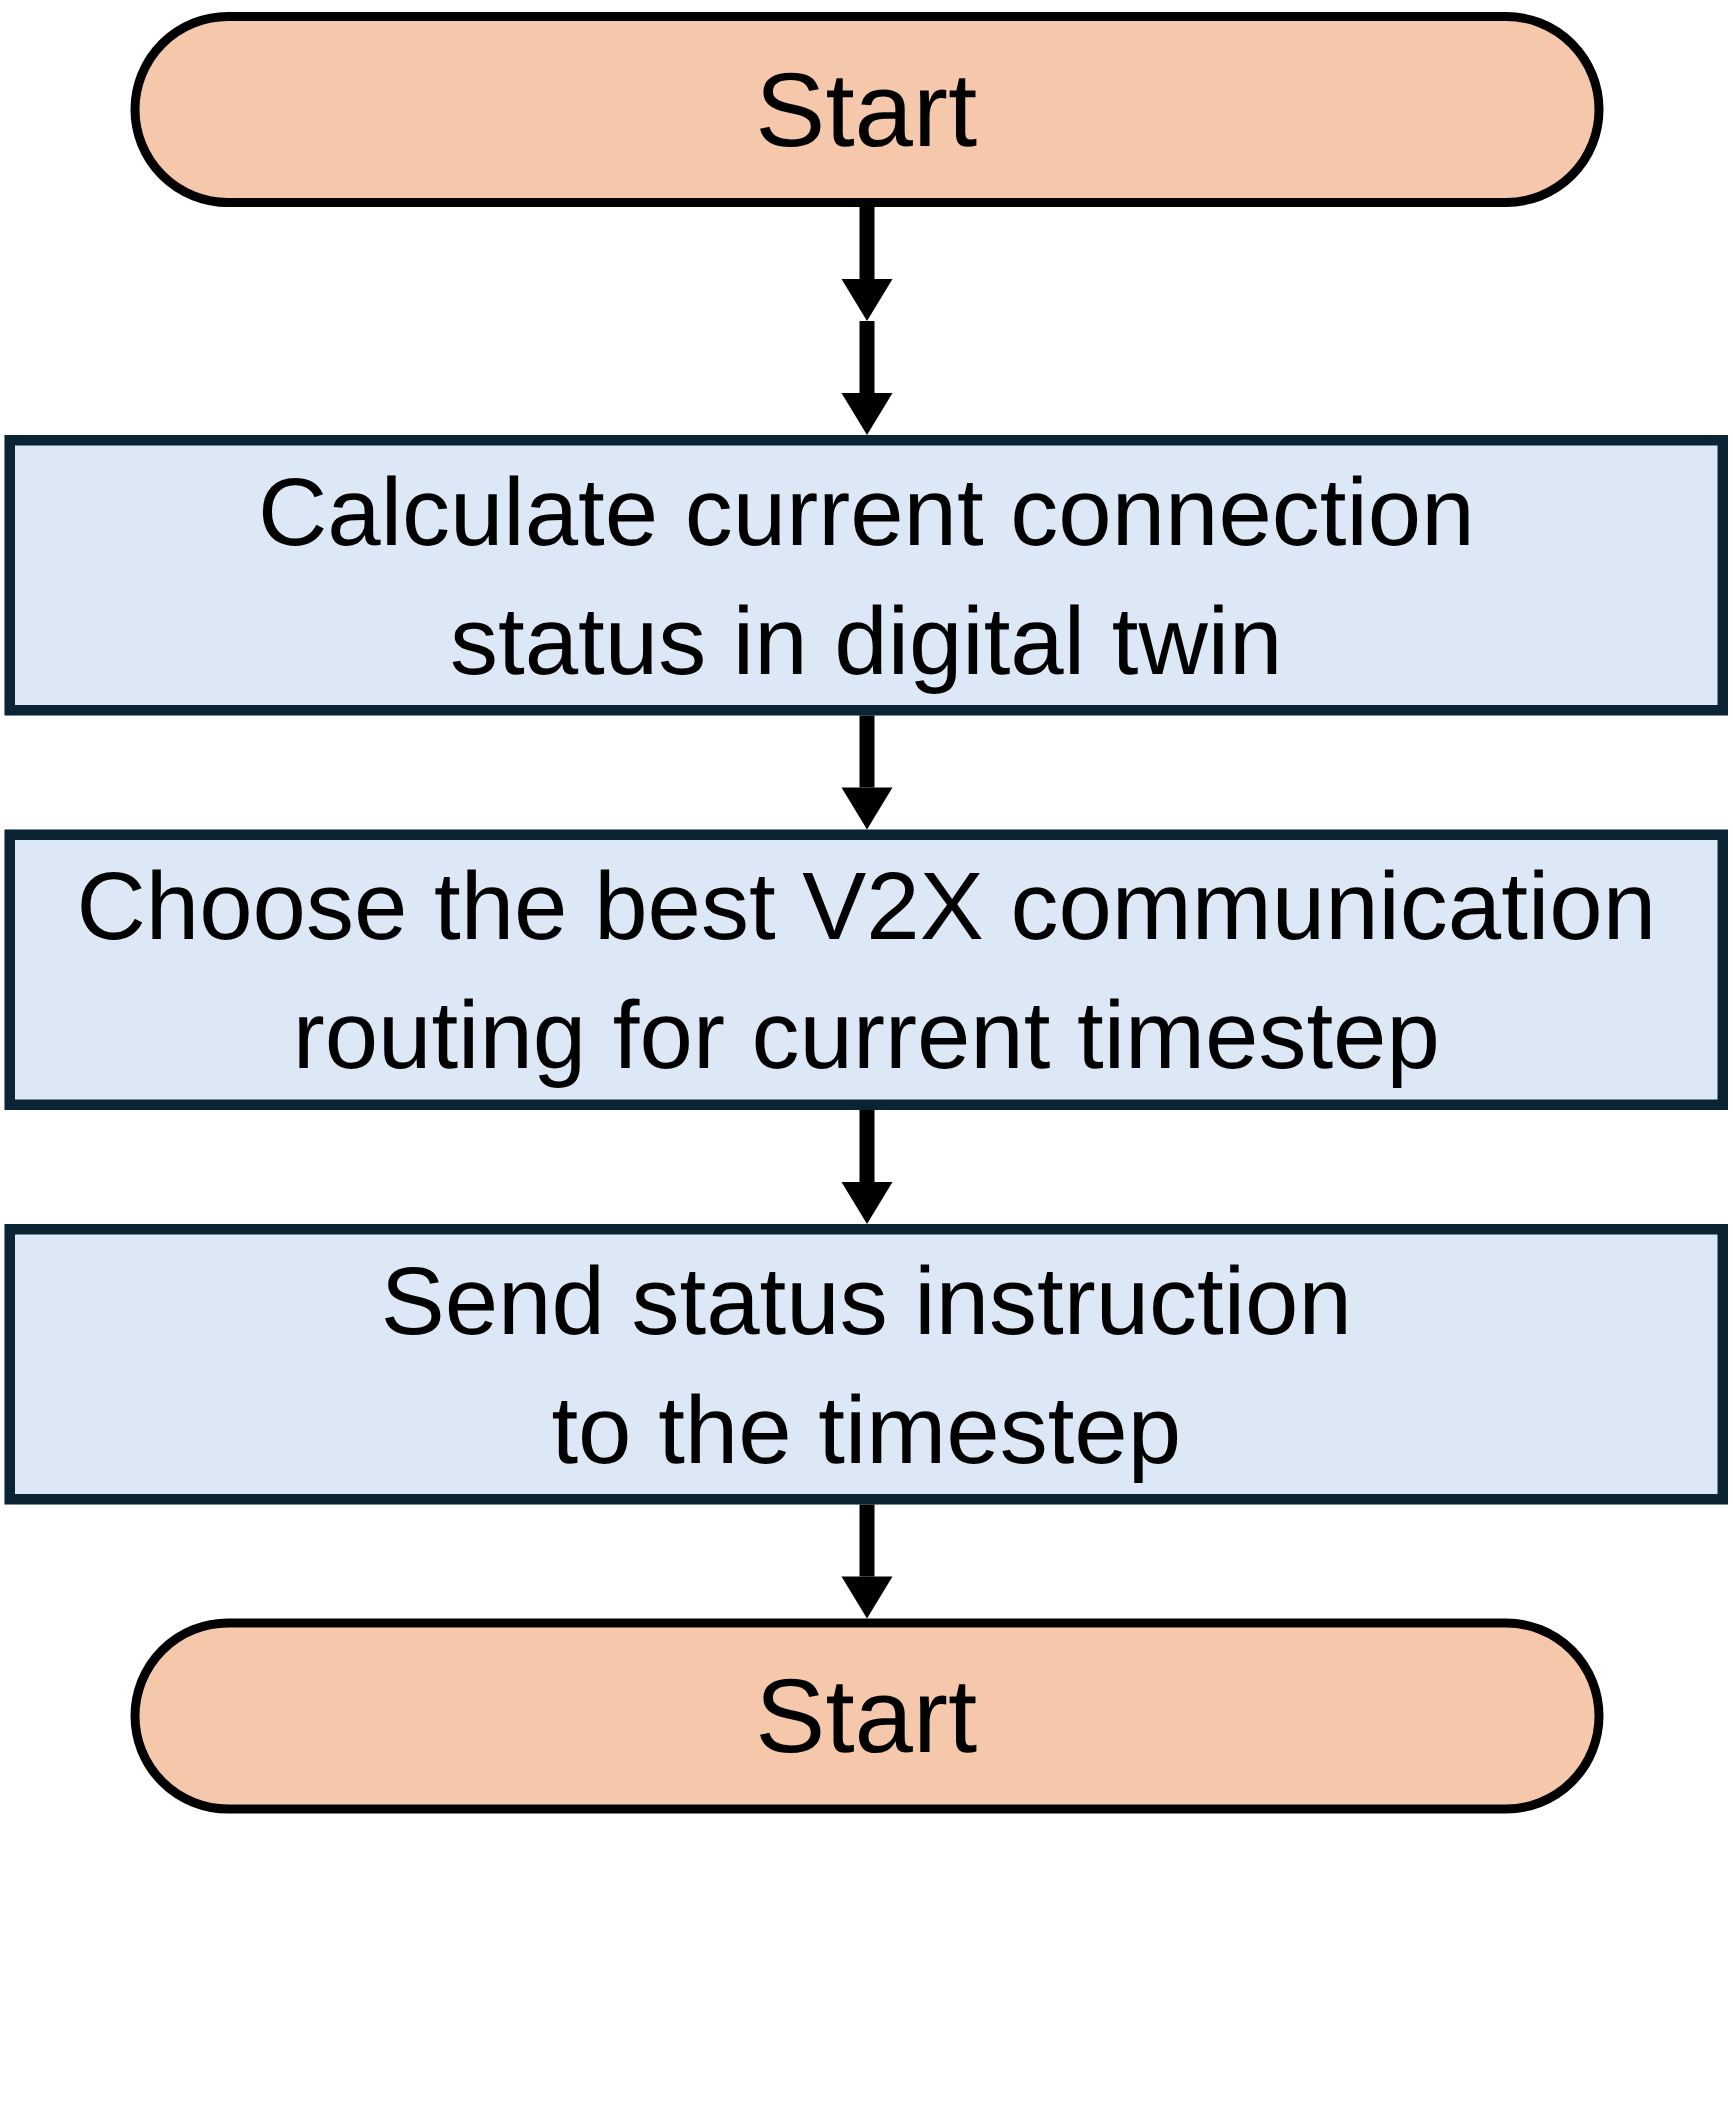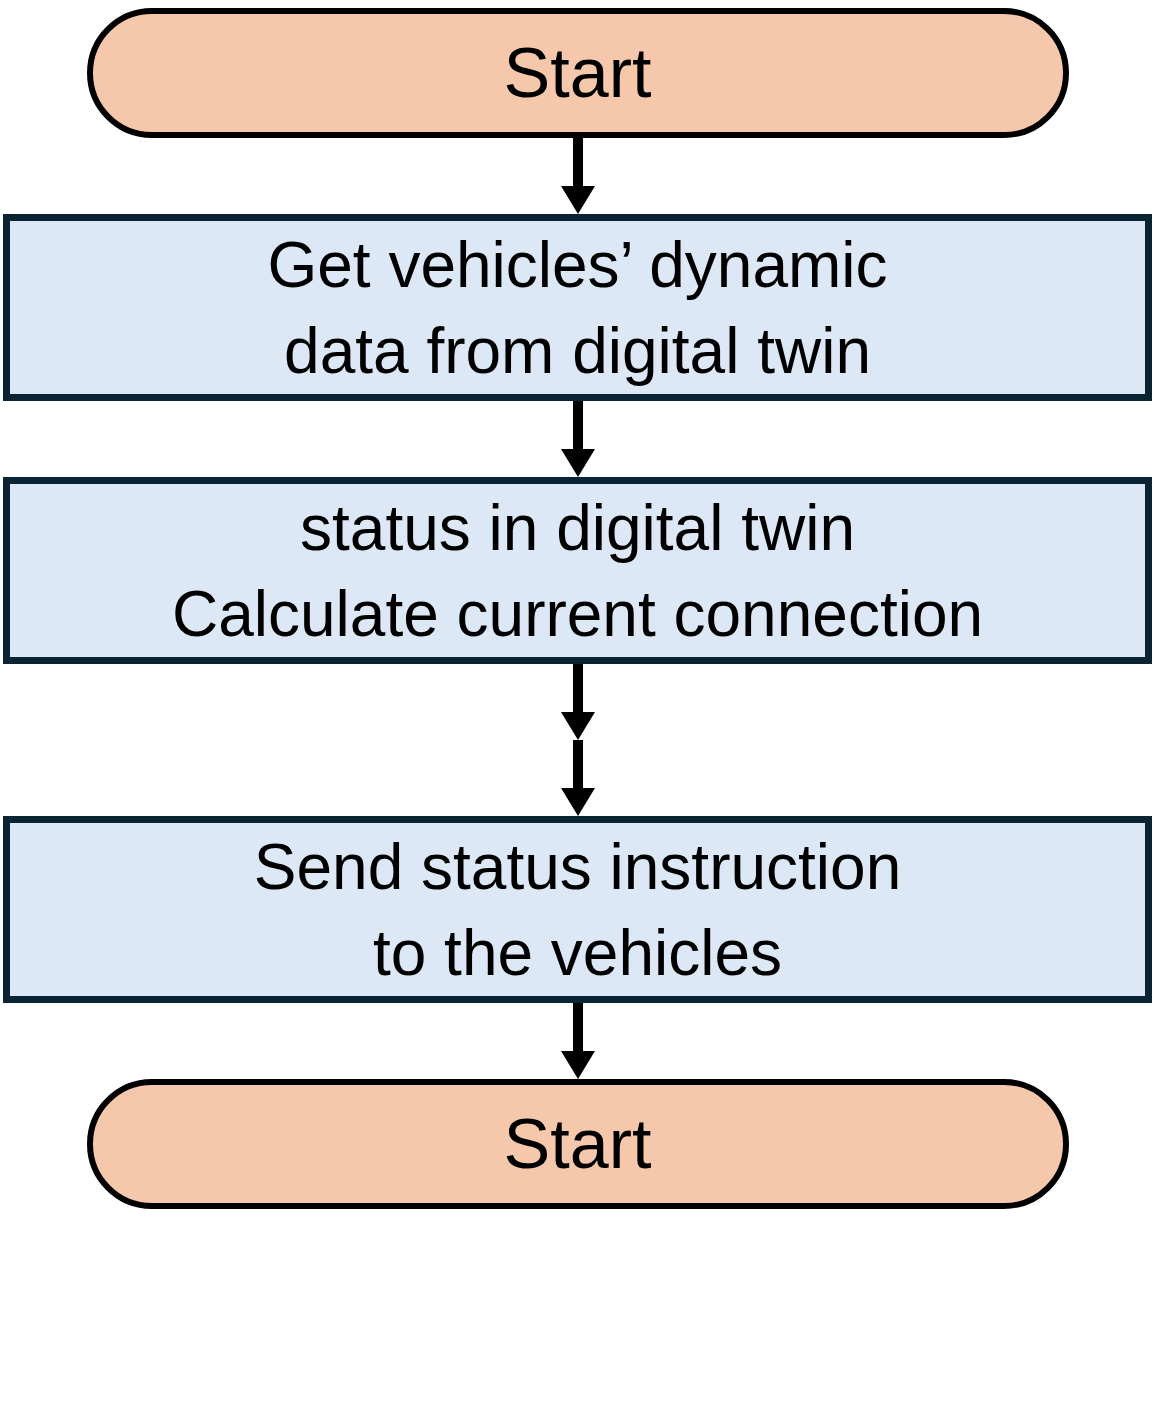--- a/index.html
+++ b/index.html
@@ -81,49 +81,49 @@
 
   <div class="node terminator">
     <span>Start</span>
   </div>
 
   <div class="arrow">
     <div class="shaft"></div>
     <div class="head"></div>
   </div>
 
+
+  <div class="arrow">
+    <div class="shaft"></div>
+    <div class="head"></div>
+  </div>
+
   <div class="node process">
-    <span class="line">Get vehicles’ dynamic</span>
-    <span class="line">data from digital twin</span>
+    <span class="line">Calculate current connection</span>
+    <span class="line">status in digital twin</span>
   </div>
 
   <div class="arrow">
     <div class="shaft"></div>
     <div class="head"></div>
   </div>
 
   <div class="node process">
-    <span class="line">status in digital twin</span>
-    <span class="line">Calculate current connection</span>
+    <span class="line">Choose the best V2X communication</span>
+    <span class="line">routing for current timestep</span>
   </div>
-
-  <div class="arrow">
-    <div class="shaft"></div>
-    <div class="head"></div>
-  </div>
-
 
   <div class="arrow">
     <div class="shaft"></div>
     <div class="head"></div>
   </div>
 
   <div class="node process">
     <span class="line">Send status instruction</span>
-    <span class="line">to the vehicles</span>
+    <span class="line">to the timestep</span>
   </div>
 
   <div class="arrow">
     <div class="shaft"></div>
     <div class="head"></div>
   </div>
 
   <div class="node terminator">
     <span>Start</span>
   </div>

